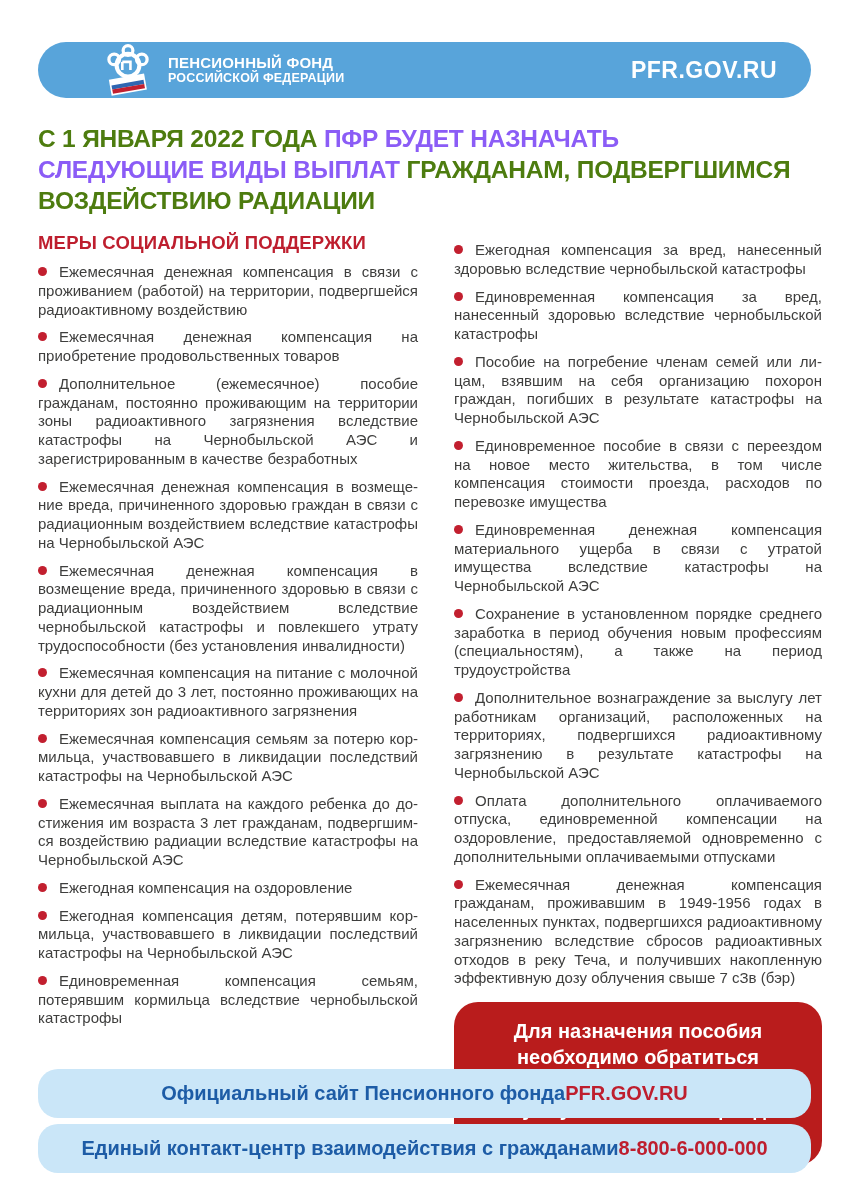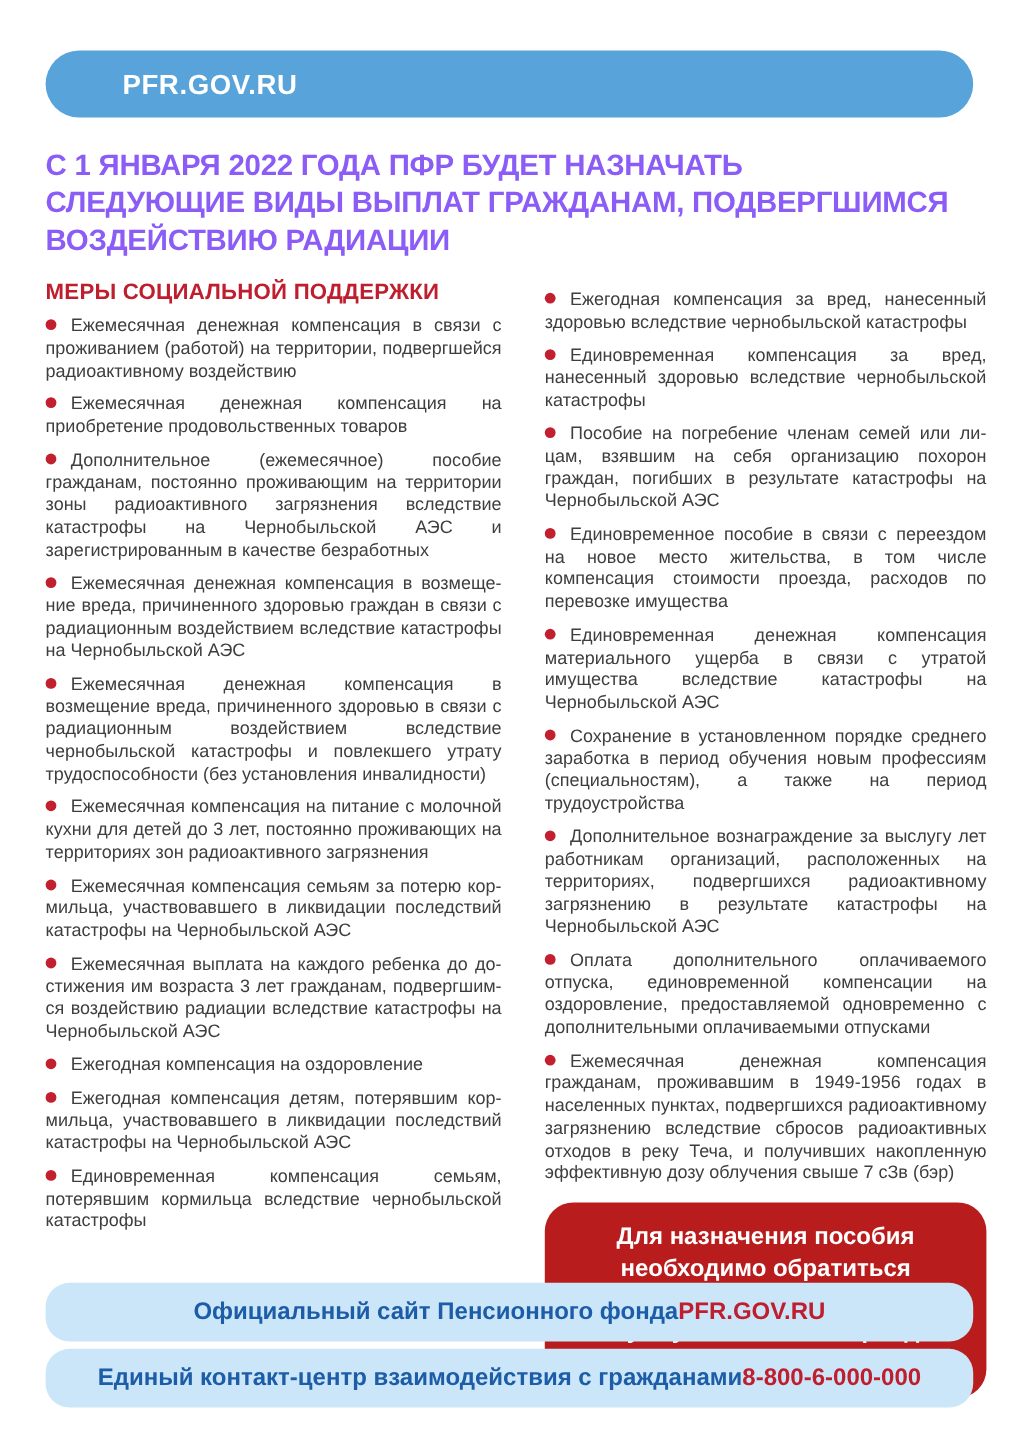--- a/index.html
+++ b/index.html
@@ -27,21 +27,21 @@
   }
   .logo-area { display:flex; align-items:center; gap:14px; }
   .logo-area svg { width:52px; height:52px; display:block; }
   .org-name { color:#ffffff; font-weight:bold; line-height:1.18; letter-spacing:.2px; }
   .org-line1 { font-size:15px; }
   .org-line2 { font-size:12.5px; }
   .site-url { color:#ffffff; font-weight:bold; font-size:23px; letter-spacing:.5px; }
 
   
   .title { margin-top:25px; font-weight:bold; font-size:24.5px; line-height:31px; letter-spacing:-0.2px; }
-  .seg-red  { color:#8b5cf6; }
+  .seg-red  { color:#4d7c0f; }
   .seg-blue { color:#8b5cf6; }
 
   
   .columns { display:flex; gap:36px; margin-top:16px; }
   .col-left  { width:380px; flex:none; }
   .col-right { width:368px; flex:none; }
   .section-heading {
     color:#BE1E2E; font-weight:bold; font-size:18.5px;
     letter-spacing:.2px; margin-bottom:4px;
   }
@@ -80,20 +80,41 @@
   .bar-site    { top:1069px; }
   .bar-contact { top:1124px; }
 </style>
 </head>
 <body>
 
 <div class="page">
   <div class="content">
 
     <div class="header-bar">
+      <div class="logo-area">
+        <svg viewBox="0 0 64 64" aria-hidden="true">
+          <g stroke="#ffffff" fill="none">
+            <circle cx="32" cy="26" r="14" stroke-width="5"></circle>
+            <circle cx="15" cy="19" r="6.5" stroke-width="4"></circle>
+            <circle cx="49" cy="19" r="6.5" stroke-width="4"></circle>
+            <circle cx="32" cy="8" r="6" stroke-width="4"></circle>
+            <path d="M25 22 v10 M25 22 h10 v10" stroke-width="3.2"></path>
+          </g>
+          <g transform="rotate(-10 32 51)">
+            <rect x="10" y="40" width="44" height="20" fill="#ffffff"></rect>
+            <rect x="12" y="42" width="40" height="5.4" fill="#ffffff"></rect>
+            <rect x="12" y="47.4" width="40" height="5.3" fill="#2F66B1"></rect>
+            <rect x="12" y="52.7" width="40" height="5.3" fill="#C21F2F"></rect>
+          </g>
+        </svg>
+        <div class="org-name">
+          <div class="org-line1">ПЕНСИОННЫЙ ФОНД</div>
+          <div class="org-line2">РОССИЙСКОЙ ФЕДЕРАЦИИ</div>
+        </div>
+      </div>
       <div class="site-url">PFR.GOV.RU</div>
     </div>
 
     <h1 class="title">
         <div class="title-line"><span class="seg-red">С 1 ЯНВАРЯ 2022 ГОДА </span><span class="seg-blue">ПФР БУДЕТ НАЗНАЧАТЬ</span></div>
         <div class="title-line"><span class="seg-blue">СЛЕДУЮЩИЕ ВИДЫ ВЫПЛАТ </span><span class="seg-red">ГРАЖДАНАМ, ПОДВЕРГШИМСЯ</span></div>
         <div class="title-line"><span class="seg-red">ВОЗДЕЙСТВИЮ РАДИАЦИИ</span></div>
       </h1>
 
     <div class="columns">

